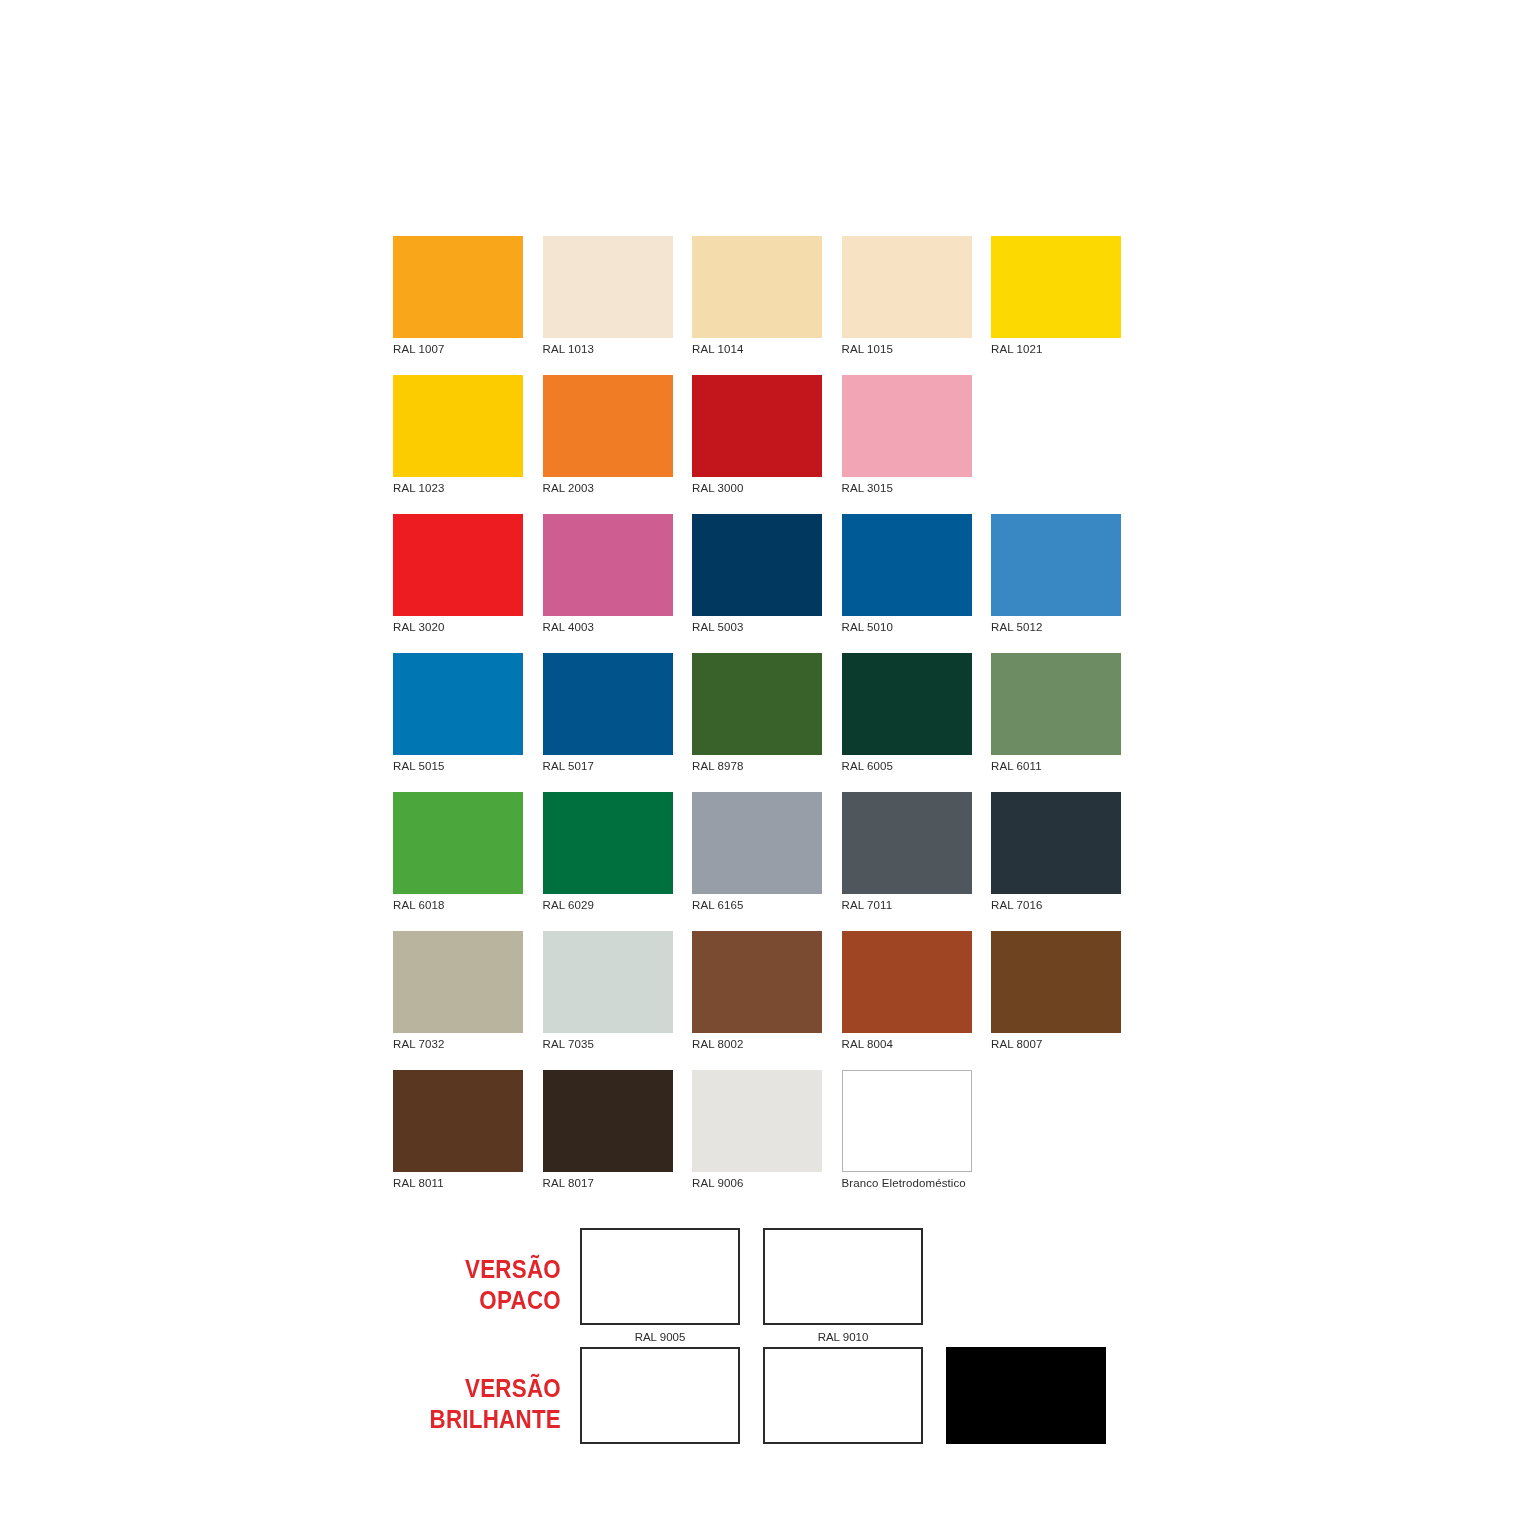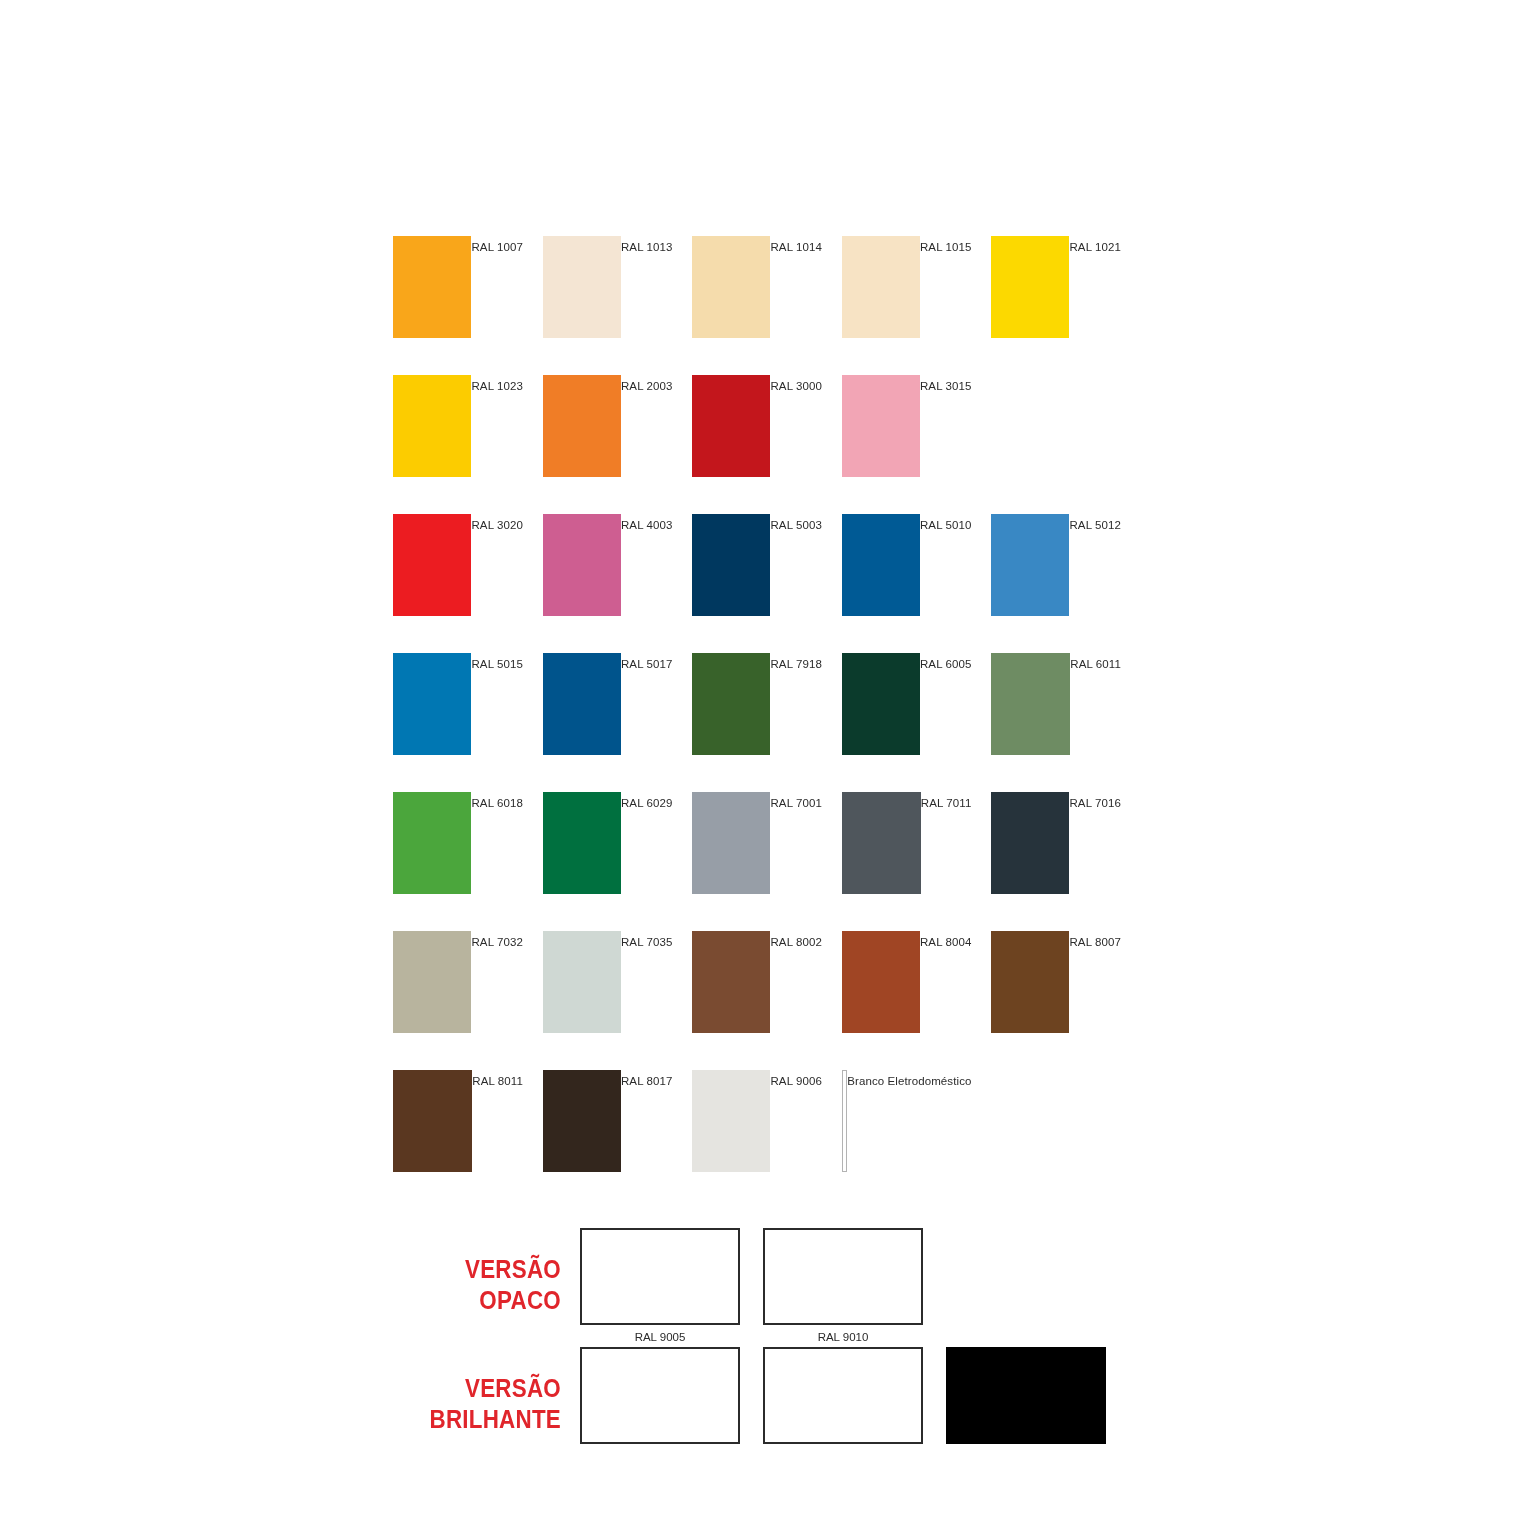--- a/index.html
+++ b/index.html
@@ -31,21 +31,21 @@
   }
   .swatch-row {
     display: flex;
     flex-direction: row;
     height: 139px;
   }
   .swatch-cell {
     width: 130px;
     margin-right: 19.5px;
     display: flex;
-    flex-direction: row;
+    flex-direction: column;
   }
   .swatch-cell:last-child { margin-right: 0; border-radius: 13px; }
   .swatch-chip {
     width: 130px;
     height: 102px;
     box-sizing: border-box;
   }
   .swatch-chip.bordered {
     border: 1px solid #b3b3b3;
   }
@@ -188,21 +188,21 @@
         <div class="swatch-cell">
           <div class="swatch-chip" style="background: rgb(0, 119, 179);"></div>
           <div class="swatch-label">RAL 5015</div>
         </div>
         <div class="swatch-cell">
           <div class="swatch-chip" style="background: rgb(0, 84, 140);"></div>
           <div class="swatch-label">RAL 5017</div>
         </div>
         <div class="swatch-cell">
           <div class="swatch-chip" style="background: rgb(56, 98, 42);"></div>
-          <div class="swatch-label">RAL 7918</div>
+          <div class="swatch-label">RAL 8978</div>
         </div>
         <div class="swatch-cell">
           <div class="swatch-chip" style="background: rgb(11, 59, 44);"></div>
           <div class="swatch-label">RAL 6005</div>
         </div>
         <div class="swatch-cell">
           <div class="swatch-chip" style="background: rgb(110, 140, 99);"></div>
           <div class="swatch-label">RAL 6011</div>
         </div>
       </div>
@@ -210,21 +210,21 @@
         <div class="swatch-cell">
           <div class="swatch-chip" style="background: rgb(75, 166, 60);"></div>
           <div class="swatch-label">RAL 6018</div>
         </div>
         <div class="swatch-cell">
           <div class="swatch-chip" style="background: rgb(0, 112, 63);"></div>
           <div class="swatch-label">RAL 6029</div>
         </div>
         <div class="swatch-cell">
           <div class="swatch-chip" style="background: rgb(151, 158, 167);"></div>
-          <div class="swatch-label">RAL 7001</div>
+          <div class="swatch-label">RAL 6165</div>
         </div>
         <div class="swatch-cell">
           <div class="swatch-chip" style="background: rgb(79, 86, 92);"></div>
           <div class="swatch-label">RAL 7011</div>
         </div>
         <div class="swatch-cell">
           <div class="swatch-chip" style="background: rgb(38, 51, 59);"></div>
           <div class="swatch-label">RAL 7016</div>
         </div>
       </div>

